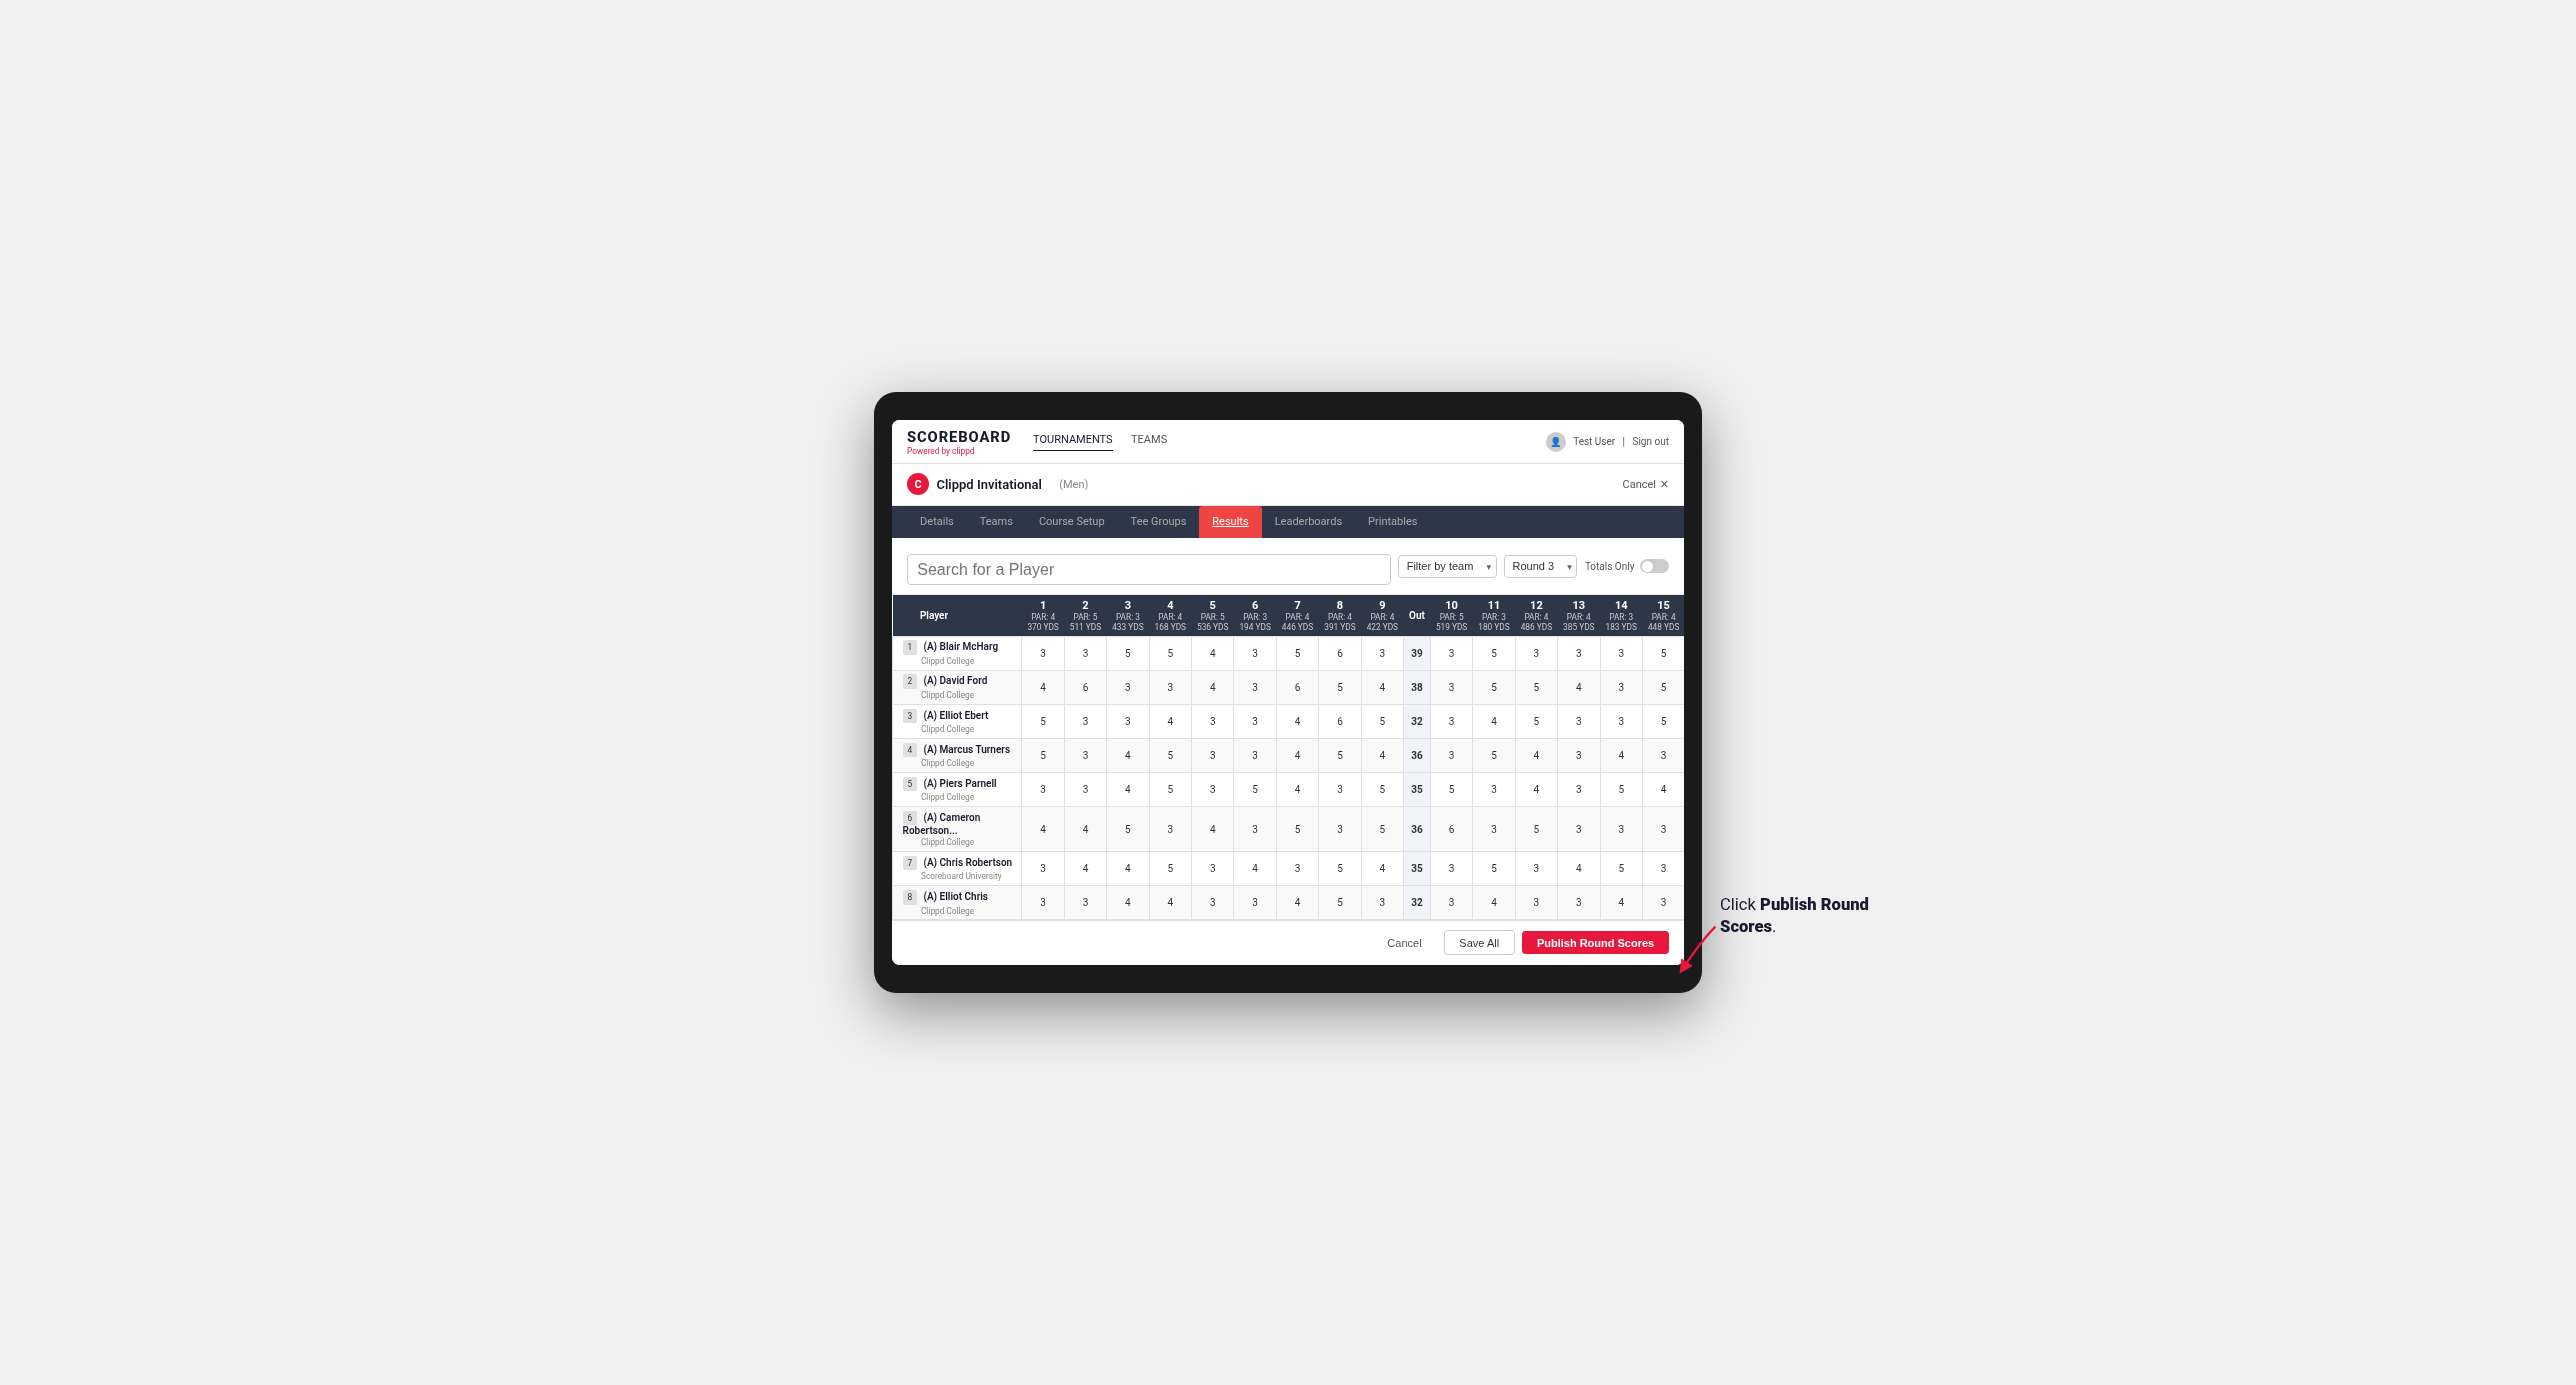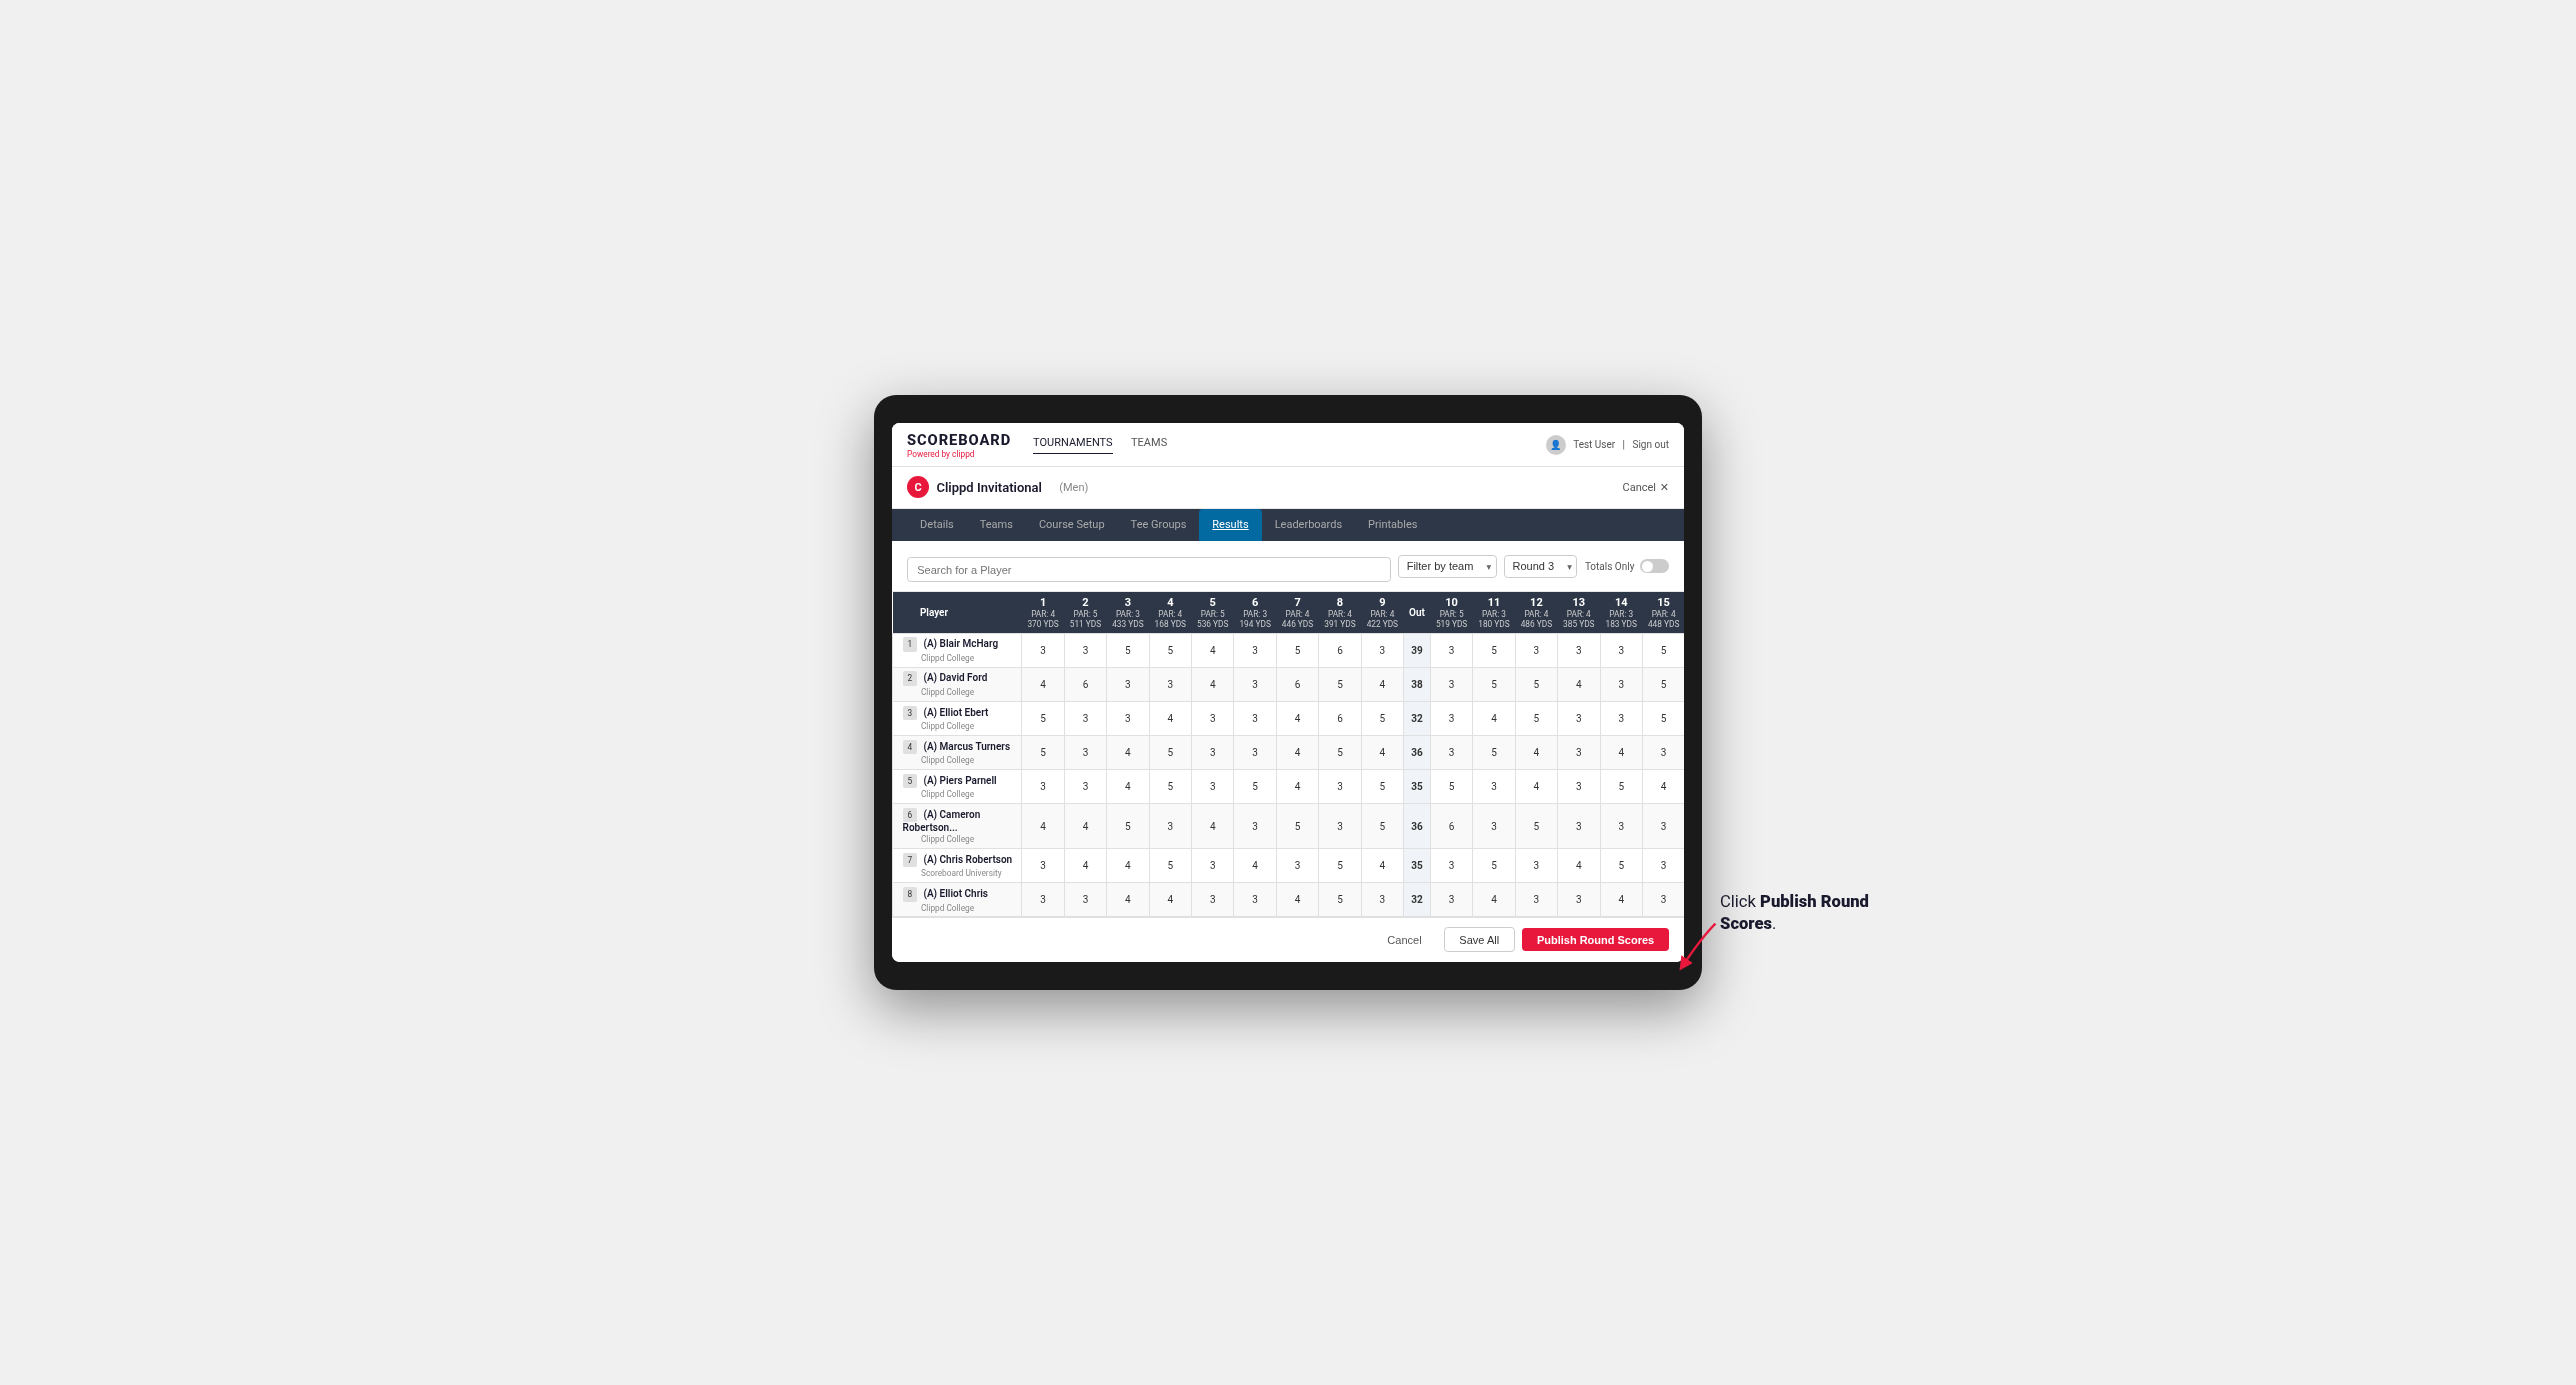--- a/index.html
+++ b/index.html
@@ -162,41 +162,41 @@
     .sub-nav-tab {
       font-size: 11px;
       color: #aaa;
       padding: 9.2px 13px;
       cursor: pointer;
       border-bottom: 1.8px solid transparent;
     }
 
     .sub-nav-tab.active {
       color: #fff;
-      background: #0369a1;
+      background: #ef4444;
       border-radius: 3.7px 3.7px 0 0;
       text-decoration: underline;
     }
 
     
     .controls-bar {
       display: flex;
       align-items: center;
       padding: 9.2px 14.7px;
       gap: 7.4px;
       border-bottom: 0.9px solid #e8e8e8;
       background: #fff;
     }
 
     .search-input {
       flex: 1;
       border: 0.9px solid #ccc;
       border-radius: 3.7px;
       padding: 5.5px 9.2px;
-      font-size: 11px;
+      font-size: 16px;
       color: #999;
       margin-top: 7px;
     }
 
     .totals-toggle {
       display: flex;
       align-items: center;
       gap: 5.5px;
       font-size: 10px;
       color: #555;

